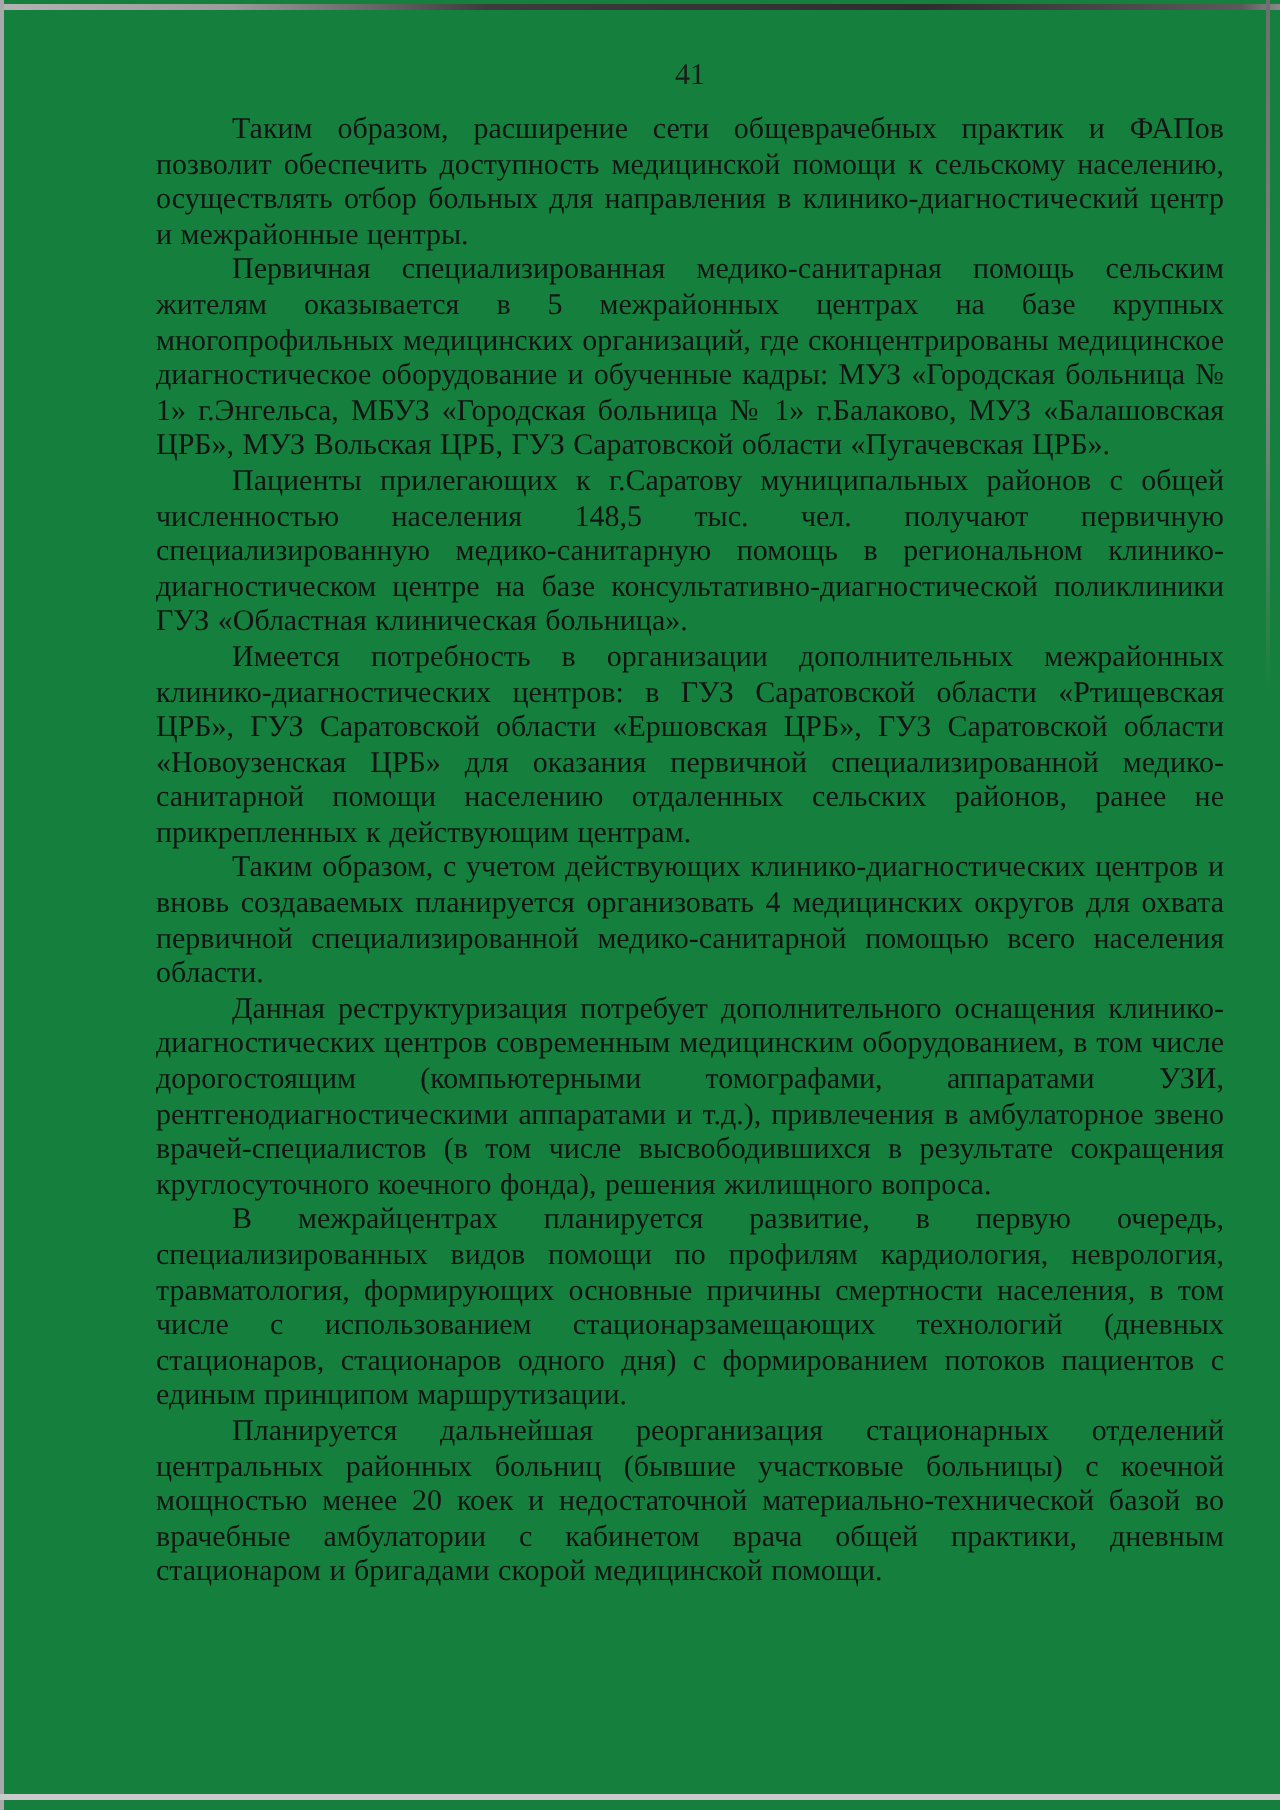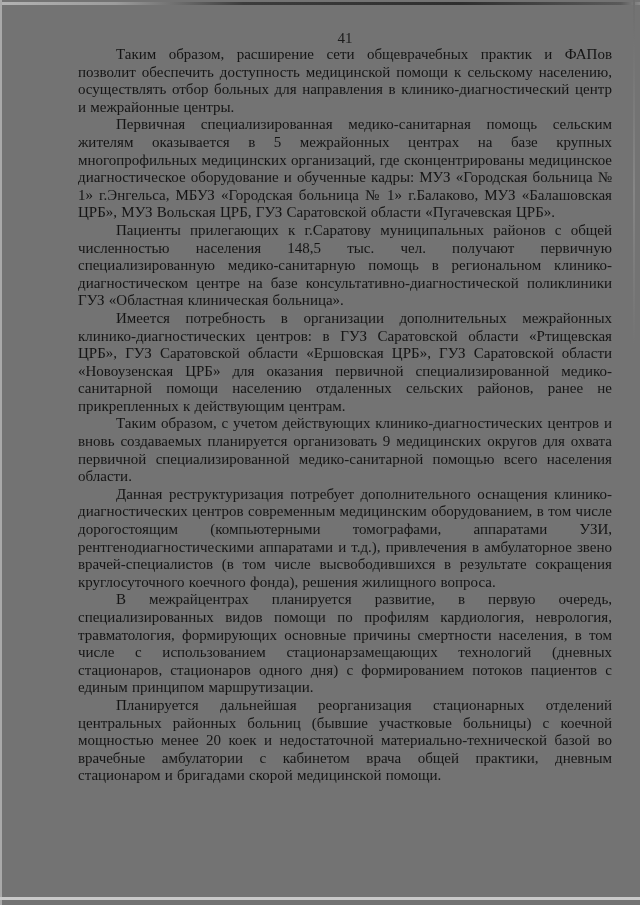--- a/index.html
+++ b/index.html
@@ -1,19 +1,19 @@
 <!DOCTYPE html>
 <html><head>
 <meta charset="utf-8">
 <style>
   html,body{margin:0;padding:0;background:#ffffff;}
   .page{
     position:relative;
     width:640px;height:905px;
-    background:#737373;
+    background:#15803d;
     overflow:hidden;
     font-family:"Liberation Serif", serif;
   }
   
   .edge-top{
     position:absolute;top:2px;left:0;width:640px;height:3px;
     background:linear-gradient(90deg,#b3b3b3 0%,#9c9c9c 18%,#3c3c3c 38%,#2e2e2e 72%,#5a5a5a 97%,#8a8a8a 100%);
   }
   .edge-left{
     position:absolute;top:0;left:0;width:2px;height:905px;
@@ -26,21 +26,21 @@
   .edge-bottom{
     position:absolute;top:897px;left:0;width:640px;height:3px;
     background:#c9c9c9;
   }
   .page-number{
     position:absolute;top:30px;left:78px;width:534px;
     text-align:center;
     font-size:15px;color:#1b1b1b;
   }
   .content{
-    position:absolute;top:46px;left:78px;width:534px;
+    position:absolute;top:57px;left:78px;width:534px;
   }
   .content p{
     margin:0;padding:0;
     text-indent:38px;
     text-align:justify;
     font-size:15px;
     line-height:17.6px;
     color:#141414;
     word-spacing:0.5px;
   }
@@ -54,18 +54,18 @@
   <div class="edge-right"></div>
   <div class="edge-bottom"></div>
 
   <div class="page-number">41</div>
 
   <div class="content">
     <p>Таким образом, расширение сети общеврачебных практик и ФАПов позволит обеспечить доступность медицинской помощи к сельскому населению, осуществлять отбор больных для направления в клинико-диагностический центр и межрайонные центры.</p>
     <p>Первичная специализированная медико-санитарная помощь сельским жителям оказывается в 5 межрайонных центрах на базе крупных многопрофильных медицинских организаций, где сконцентрированы медицинское диагностическое оборудование и обученные кадры: МУЗ «Городская больница № 1» г.Энгельса, МБУЗ «Городская больница № 1» г.Балаково, МУЗ «Балашовская ЦРБ», МУЗ Вольская ЦРБ, ГУЗ Саратовской области «Пугачевская ЦРБ».</p>
     <p>Пациенты прилегающих к г.Саратову муниципальных районов с общей численностью населения 148,5 тыс. чел. получают первичную специализированную медико-санитарную помощь в региональном клинико-диагностическом центре на базе консультативно-диагностической поликлиники ГУЗ «Областная клиническая больница».</p>
     <p>Имеется потребность в организации дополнительных межрайонных клинико-диагностических центров: в ГУЗ Саратовской области «Ртищевская ЦРБ», ГУЗ Саратовской области «Ершовская ЦРБ», ГУЗ Саратовской области «Новоузенская ЦРБ» для оказания первичной специализированной медико-санитарной помощи населению отдаленных сельских районов, ранее не прикрепленных к действующим центрам.</p>
-    <p>Таким образом, с учетом действующих клинико-диагностических центров и вновь создаваемых планируется организовать 9 медицинских округов для охвата первичной специализированной медико-санитарной помощью всего населения области.</p>
+    <p>Таким образом, с учетом действующих клинико-диагностических центров и вновь создаваемых планируется организовать 4 медицинских округов для охвата первичной специализированной медико-санитарной помощью всего населения области.</p>
     <p>Данная реструктуризация потребует дополнительного оснащения клинико-диагностических центров современным медицинским оборудованием, в том числе дорогостоящим (компьютерными томографами, аппаратами УЗИ, рентгенодиагностическими аппаратами и т.д.), привлечения в амбулаторное звено врачей-специалистов (в том числе высвободившихся в результате сокращения круглосуточного коечного фонда), решения жилищного вопроса.</p>
     <p>В межрайцентрах планируется развитие, в первую очередь, специализированных видов помощи по профилям кардиология, неврология, травматология, формирующих основные причины смертности населения, в том числе с использованием стационарзамещающих технологий (дневных стационаров, стационаров одного дня) с формированием потоков пациентов с единым принципом маршрутизации.</p>
     <p>Планируется дальнейшая реорганизация стационарных отделений центральных районных больниц (бывшие участковые больницы) с коечной мощностью менее 20 коек и недостаточной материально-технической базой во врачебные амбулатории с кабинетом врача общей практики, дневным стационаром и бригадами скорой медицинской помощи.</p>
   </div>
 </div>
 
 </body></html>

